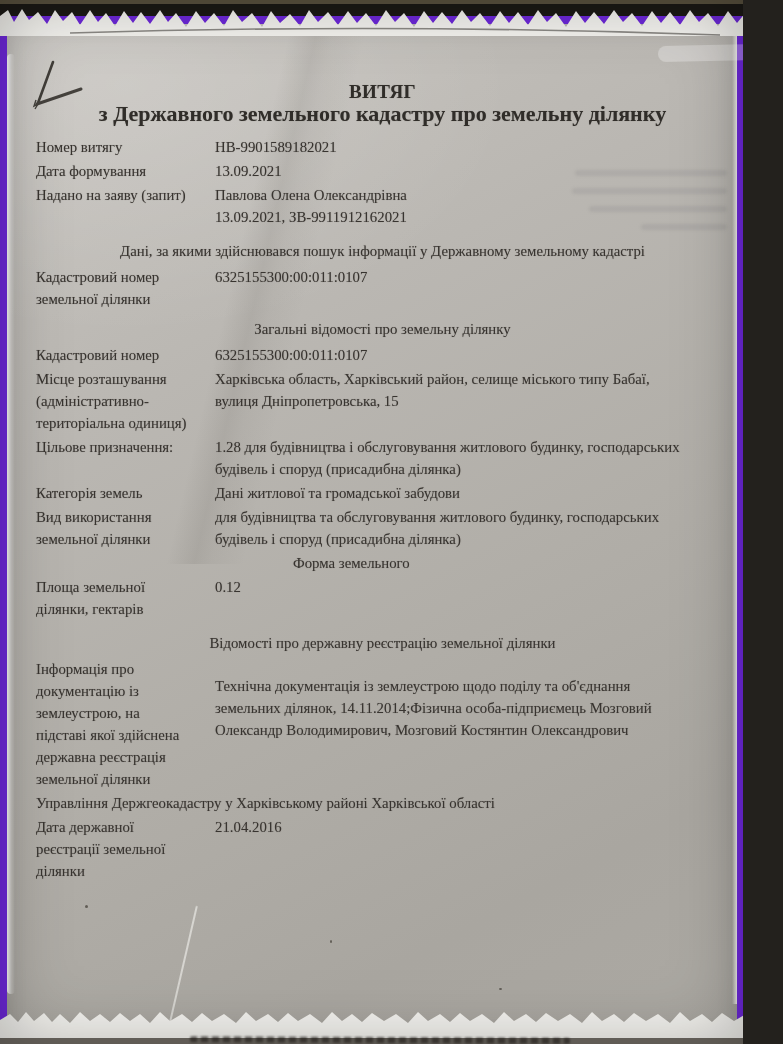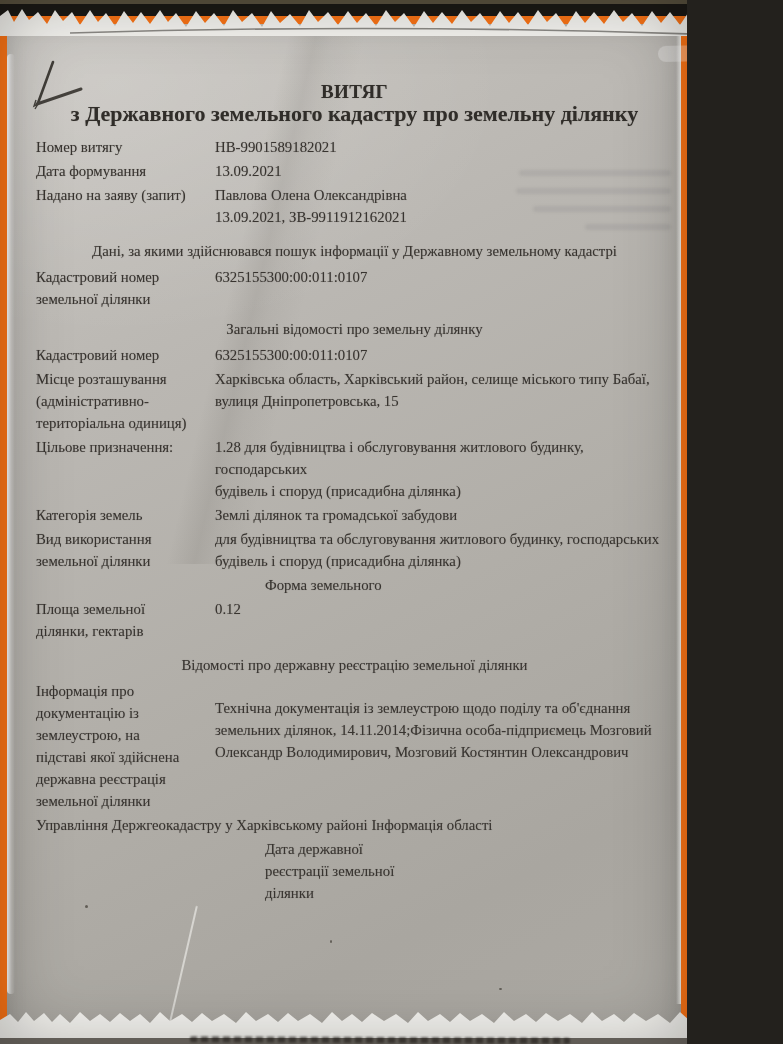--- a/index.html
+++ b/index.html
@@ -1,18 +1,18 @@
 <!DOCTYPE html>
 <html lang="uk"><head>
 <meta charset="utf-8">
 <style>
   html,body{margin:0;padding:0;background:#23211d;}
   .photo{
-    position:relative;width:687px;height:1044px;overflow:hidden;
-    background:#f97316;
+    position:relative;width:743px;height:1044px;overflow:hidden;
+    background:#6d28d9;
     font-family:"Liberation Serif","DejaVu Serif",serif;
   }
   .photo::after{
     content:"";position:absolute;inset:0;pointer-events:none;
     box-shadow:inset 0 0 70px rgba(0,0,0,.28);
   }
   .paper{
     position:absolute;left:7px;right:6px;top:24px;bottom:6px;
     background:
       radial-gradient(ellipse 560px 360px at 16% 6%, rgba(255,255,255,.16), rgba(255,255,255,0) 70%),
@@ -150,21 +150,21 @@
           <div class="value">Харківська область, Харківський район, селище міського типу Бабаї,
 вулиця Дніпропетровська, 15</div>
         </div>
         <div class="row">
           <div class="label">Цільове призначення:</div>
           <div class="value">1.28 для будівництва і обслуговування житлового будинку, господарських
 будівель і споруд (присадибна ділянка)</div>
         </div>
         <div class="row">
           <div class="label">Категорія земель</div>
-          <div class="value">Землі ділянок та громадської забудови</div>
+          <div class="value">Дані житлової та громадської забудови</div>
         </div>
         <div class="row">
           <div class="label">Вид використання
 земельної ділянки</div>
           <div class="value">для будівництва та обслуговування житлового будинку, господарських
 будівель і споруд (присадибна ділянка)</div>
         </div>
         <div class="row">
           <div class="label">Форма земельного</div>
         </div>
@@ -182,26 +182,27 @@
 документацію із
 землеустрою, на
 підставі якої здійснена
 державна реєстрація
 земельної ділянки</div>
           <div class="value value-offset">Технічна документація із землеустрою щодо поділу та об'єднання
 земельних ділянок, 14.11.2014;Фізична особа-підприємець Мозговий
 Олександр Володимирович, Мозговий Костянтин Олександрович</div>
         </div>
         <div class="row">
-          <div class="value">Управління Держгеокадастру у Харківському районі Інформація області</div>
+          <div class="value">Управління Держгеокадастру у Харківському районі Харківської області</div>
         </div>
         <div class="row">
           <div class="label">Дата державної
 реєстрації земельної
 ділянки</div>
+          <div class="value">21.04.2016</div>
         </div>
       </section>
     </main>
   </div>
 
   <svg class="torn-top" width="783" height="48" viewBox="0 0 783 48" preserveAspectRatio="none">
     <rect x="0" y="0" width="783" height="5" fill="#5a523f"></rect>
     <rect x="0" y="4" width="783" height="12" fill="#1b1915"></rect>
     <polygon fill="#f3f2ee" points="0,36 0,16 8,10 14,22 22,9 29,20 38,12 47,24 55,10 63,21 72,12 80,25 90,10 98,22 106,13 115,26 124,11 133,23 141,12 150,24 160,10 168,22 176,13 186,27 196,11 205,23 214,13 224,26 233,10 242,22 252,13 262,27 271,11 280,23 290,14 300,26 309,10 318,22 328,12 338,25 348,11 357,23 366,13 376,26 386,10 395,22 404,13 414,27 424,11 433,23 442,12 452,24 462,10 471,22 480,13 490,26 500,11 509,23 518,12 528,25 538,10 547,22 556,13 566,27 576,11 585,23 594,12 604,24 614,10 623,22 632,13 642,26 652,11 661,23 670,12 680,25 690,10 699,22 708,13 718,26 728,11 737,23 746,12 756,24 766,10 774,20 783,14 783,36"></polygon>
     <path d="M70,33 Q390,23 720,35" stroke="rgba(35,32,28,0.5)" stroke-width="1.6" fill="none"></path>

